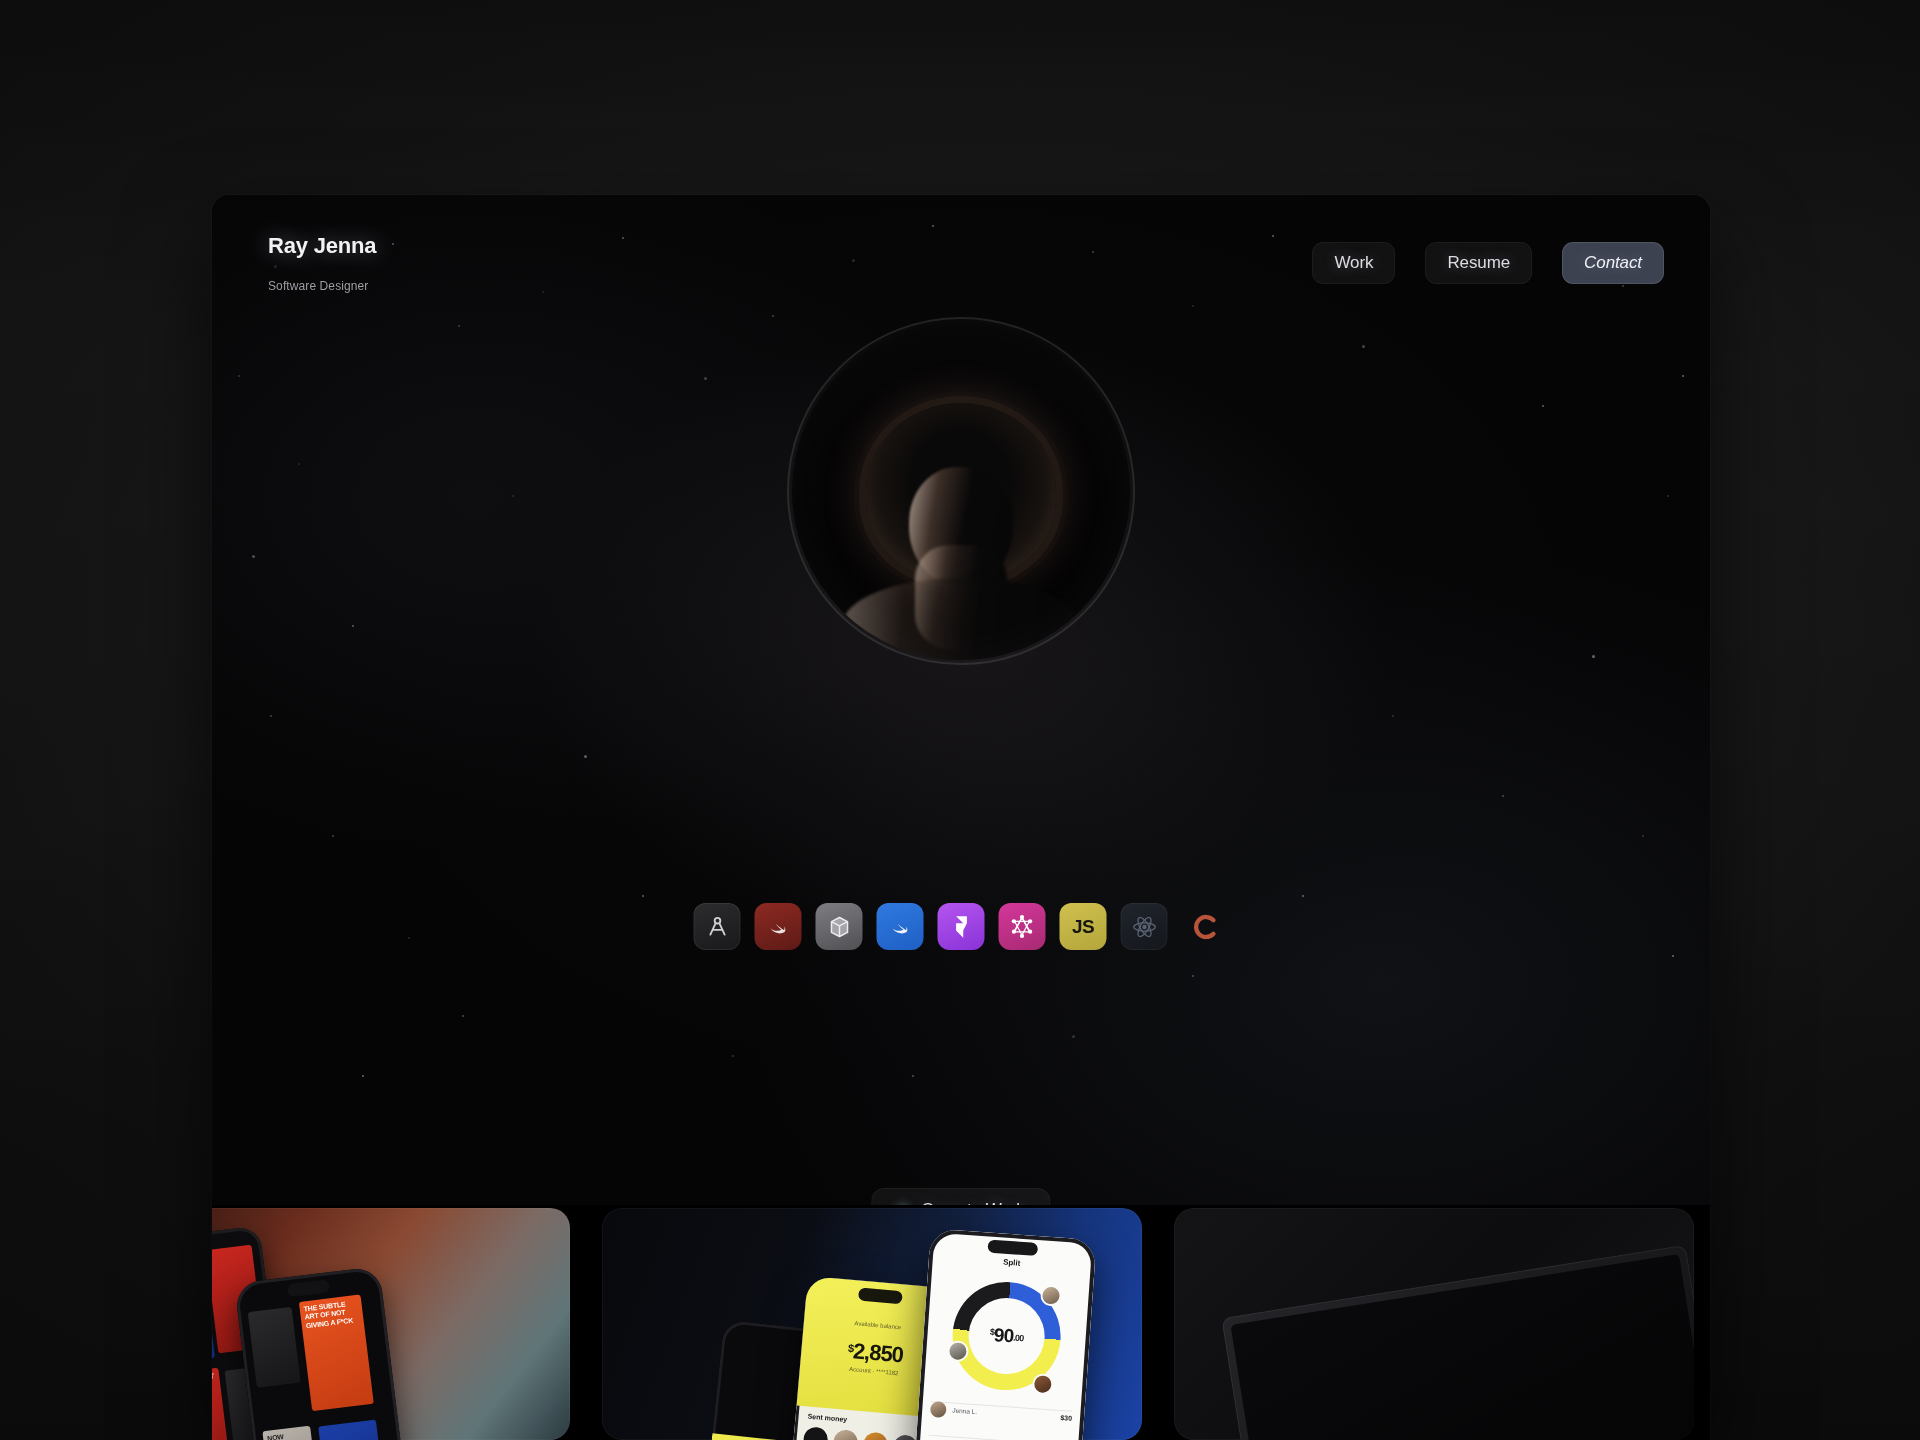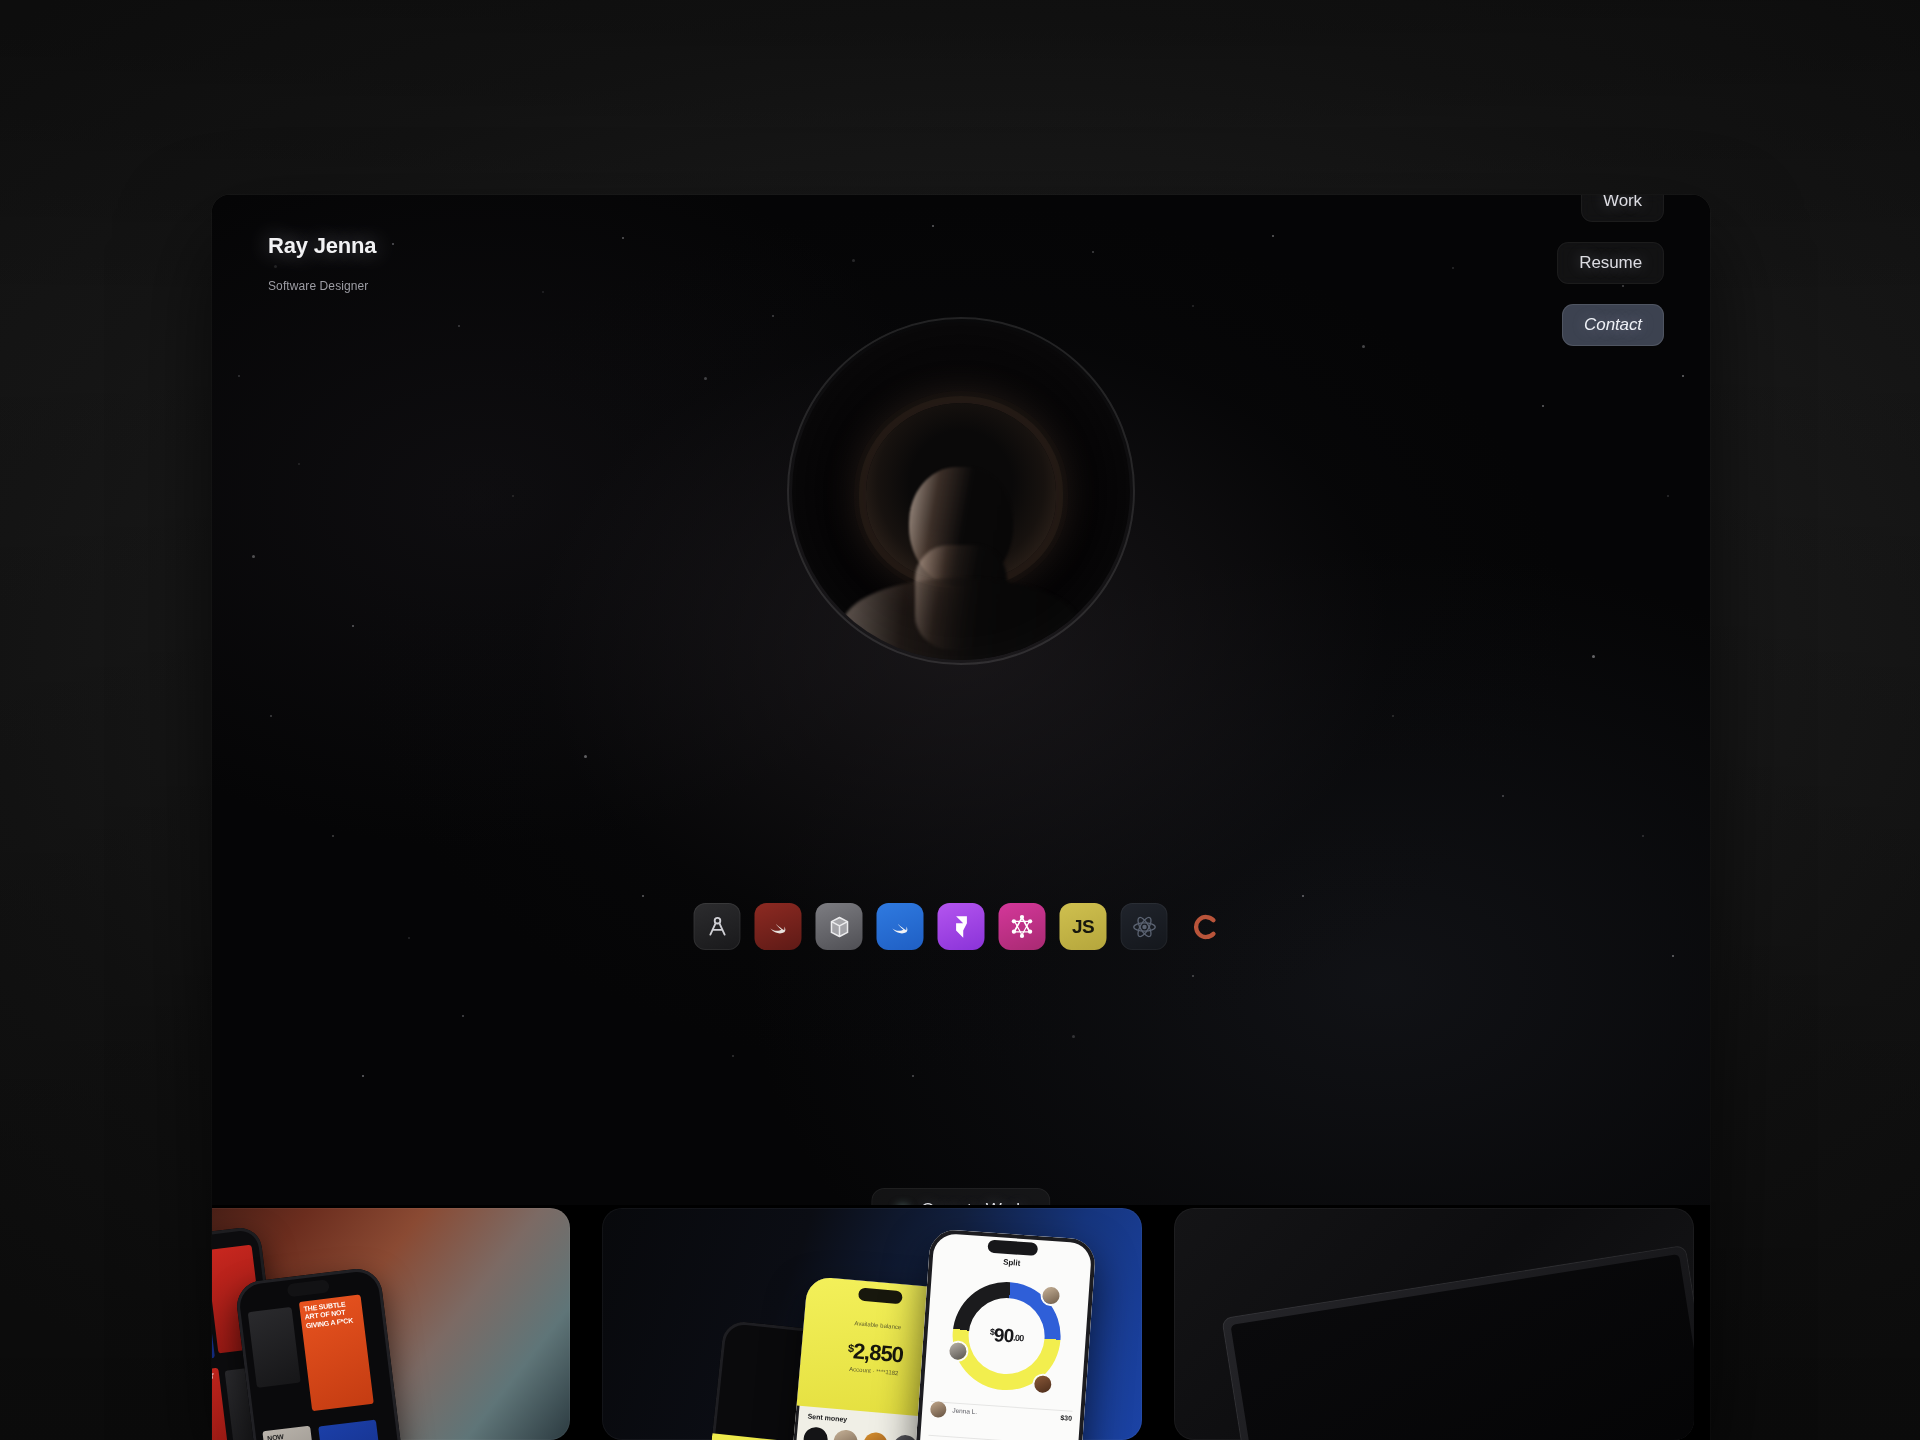--- a/index.html
+++ b/index.html
@@ -52,21 +52,21 @@
     display:flex; align-items:center; justify-content:space-between;
     padding:0 46px 0 56px; z-index:6;
   }
   .brand{ line-height:1.18; }
   .brand-name{
     font-size:22px; font-weight:700; color:#f2f2f4; letter-spacing:-.2px;
     text-shadow:0 0 22px rgba(220,220,235,.45);
   }
   .brand-role{ font-size:12px; color:#9d9da4; margin-top:20px; letter-spacing:.1px; }
 
-  .nav{ display:flex; align-items:flex-end; gap:20px;flex-direction:column; }
+  .nav{ display:flex; align-items:flex-end; gap:30px; }
   .nav-btn{
     border:none; cursor:pointer;
     font-family:inherit; font-size:17px; letter-spacing:-.1px;
     color:#dcdce2;
     background:rgba(255,255,255,.055);
     padding:11px 22px; border-radius:11px;
     backdrop-filter:blur(6px);
     box-shadow:inset 0 0 0 1px rgba(255,255,255,.045);
     text-shadow:0 0 14px rgba(200,205,225,.35);
   }

